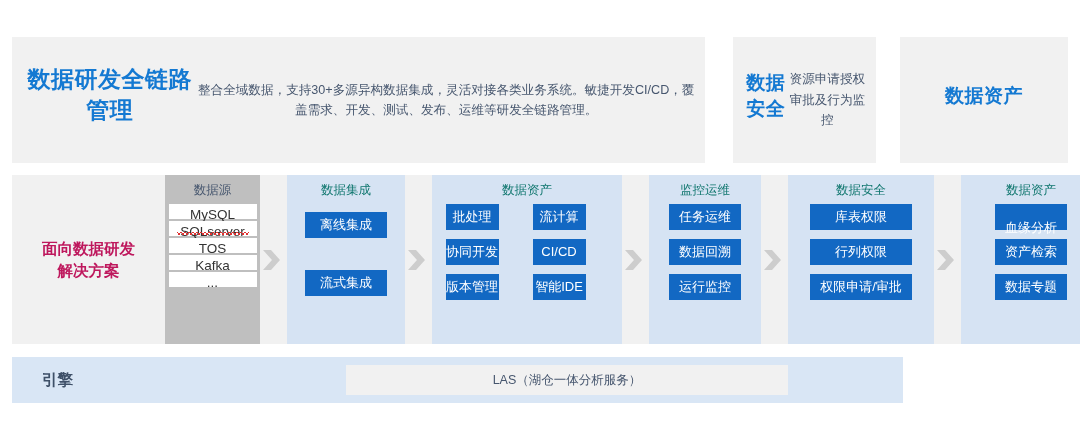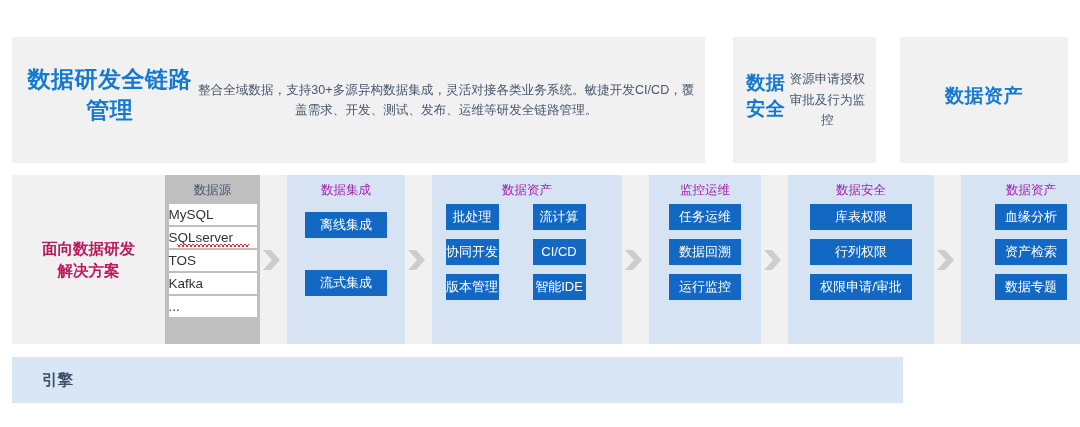--- a/index.html
+++ b/index.html
@@ -114,42 +114,42 @@
     display: flex;
     flex-direction: column;
     align-items: center;
     padding-top: 9px;
   }
   .stage.gray { background: #bfbfbf; }
   .stage.blue { background: #d6e3f3; }
 
   .stage-title {
     font-size: 12.5px;
-    color: #a21caf;
+    color: #0f766e;
     margin-bottom: 7px;
     line-height: 1;
   }
   .stage.gray .stage-title { color: #46566e; }
 
   .chip-col {
     display: flex;
     flex-direction: column;
     align-items: center;
     width: 100%;
   }
 
   
   .src-chip {
     background: #ffffff;
     color: #333333;
     font-size: 13.5px;
     width: 88px;
-    height: 21px;
+    height: 15px;
     line-height: 21px;
-    text-align: left;
+    text-align: center;
     margin-bottom: 2px;
     position: relative;
   }
   .src-chip.squiggle::after {
     content: "";
     position: absolute;
     left: 8px;
     right: 8px;
     bottom: 1px;
     height: 3px;
@@ -321,23 +321,24 @@
         </div>
       </div>
       <div class="arrow">
         <svg width="21" height="26" viewBox="0 0 21 26" aria-hidden="true">
           <path d="M0 3 L9 13 L0 23 L8 23 L17 13 L8 3 Z" fill="#cdcdcd"></path>
         </svg>
       </div>
       <div class="stage blue" style="width: 140px;">
         <div class="stage-title">数据资产</div>
         <div class="grid1">
-          <div class="blue-chip" style="padding: 0px 10px;">血缘分析</div>
+          <div class="blue-chip" style="padding: 11px 10px;">血缘分析</div>
           <div class="blue-chip" style="padding: 0px 10px;">资产检索</div>
           <div class="blue-chip" style="padding: 0px 10px;">数据专题</div>
         </div>
       </div>
     </div>
 </div>
 
 <div class="engine-bar">
   <div class="engine-label">引擎</div>
+  <div class="engine-box">LAS（湖仓一体分析服务）</div>
 </div>
 
 </body></html>

